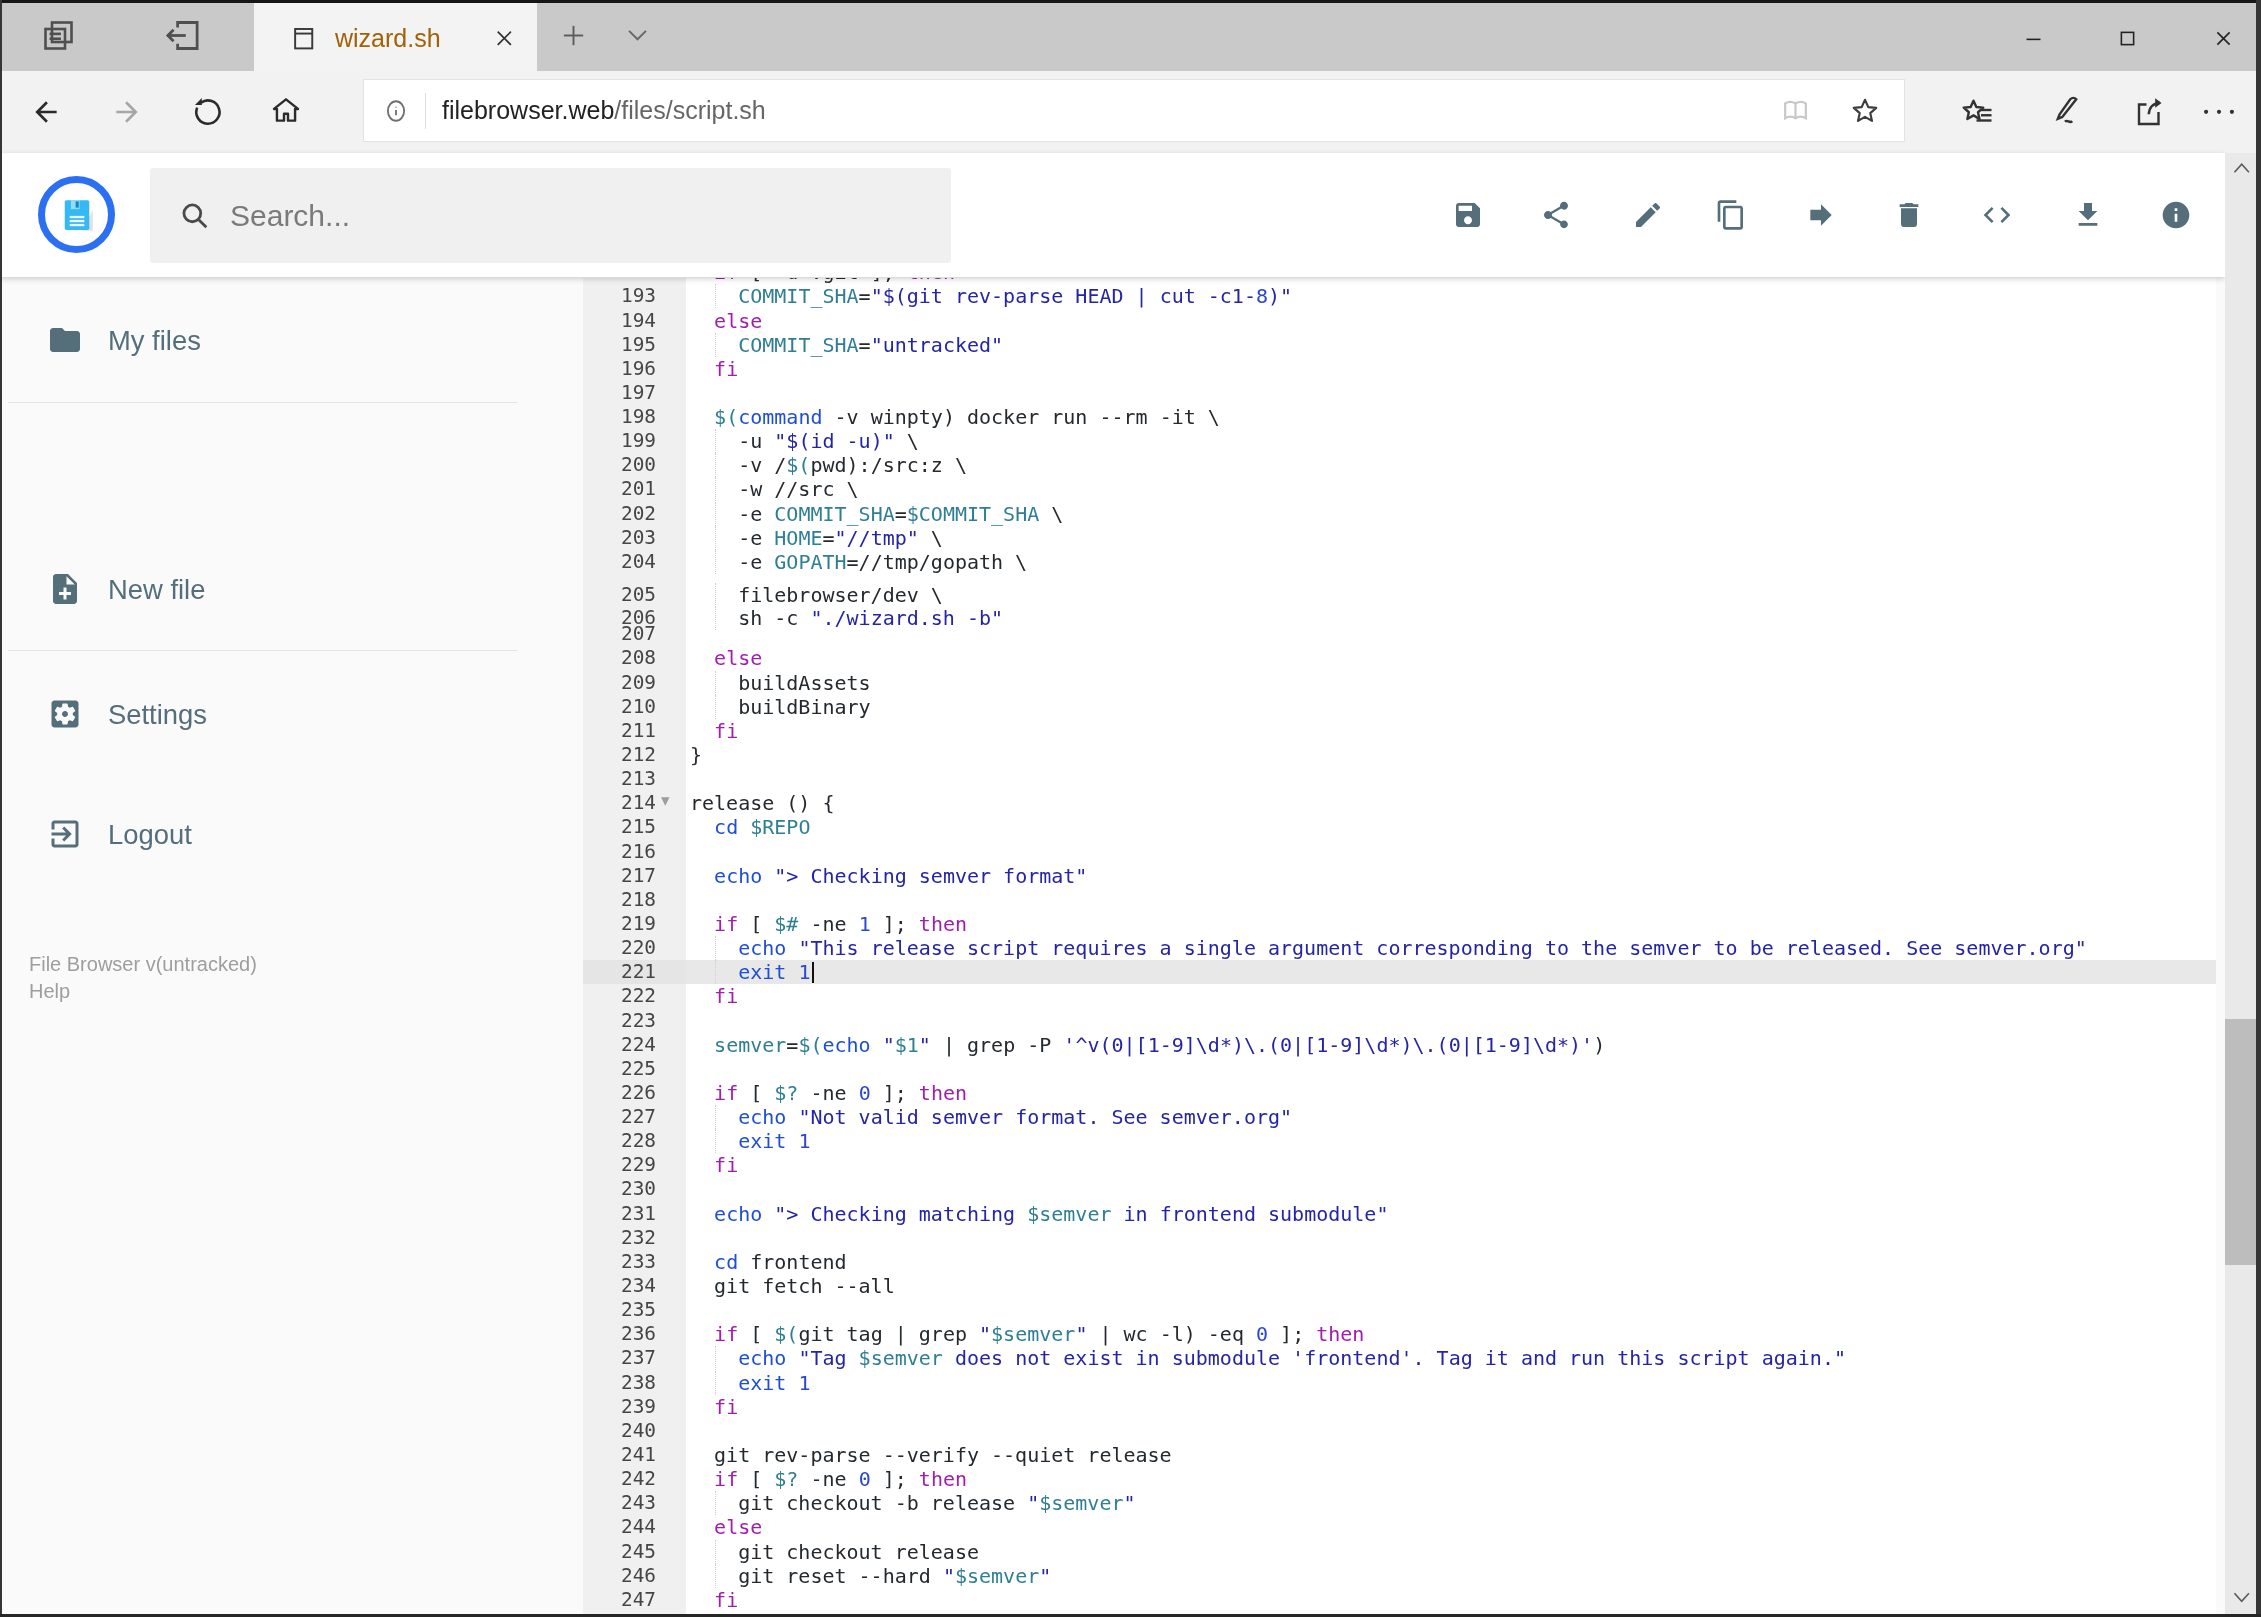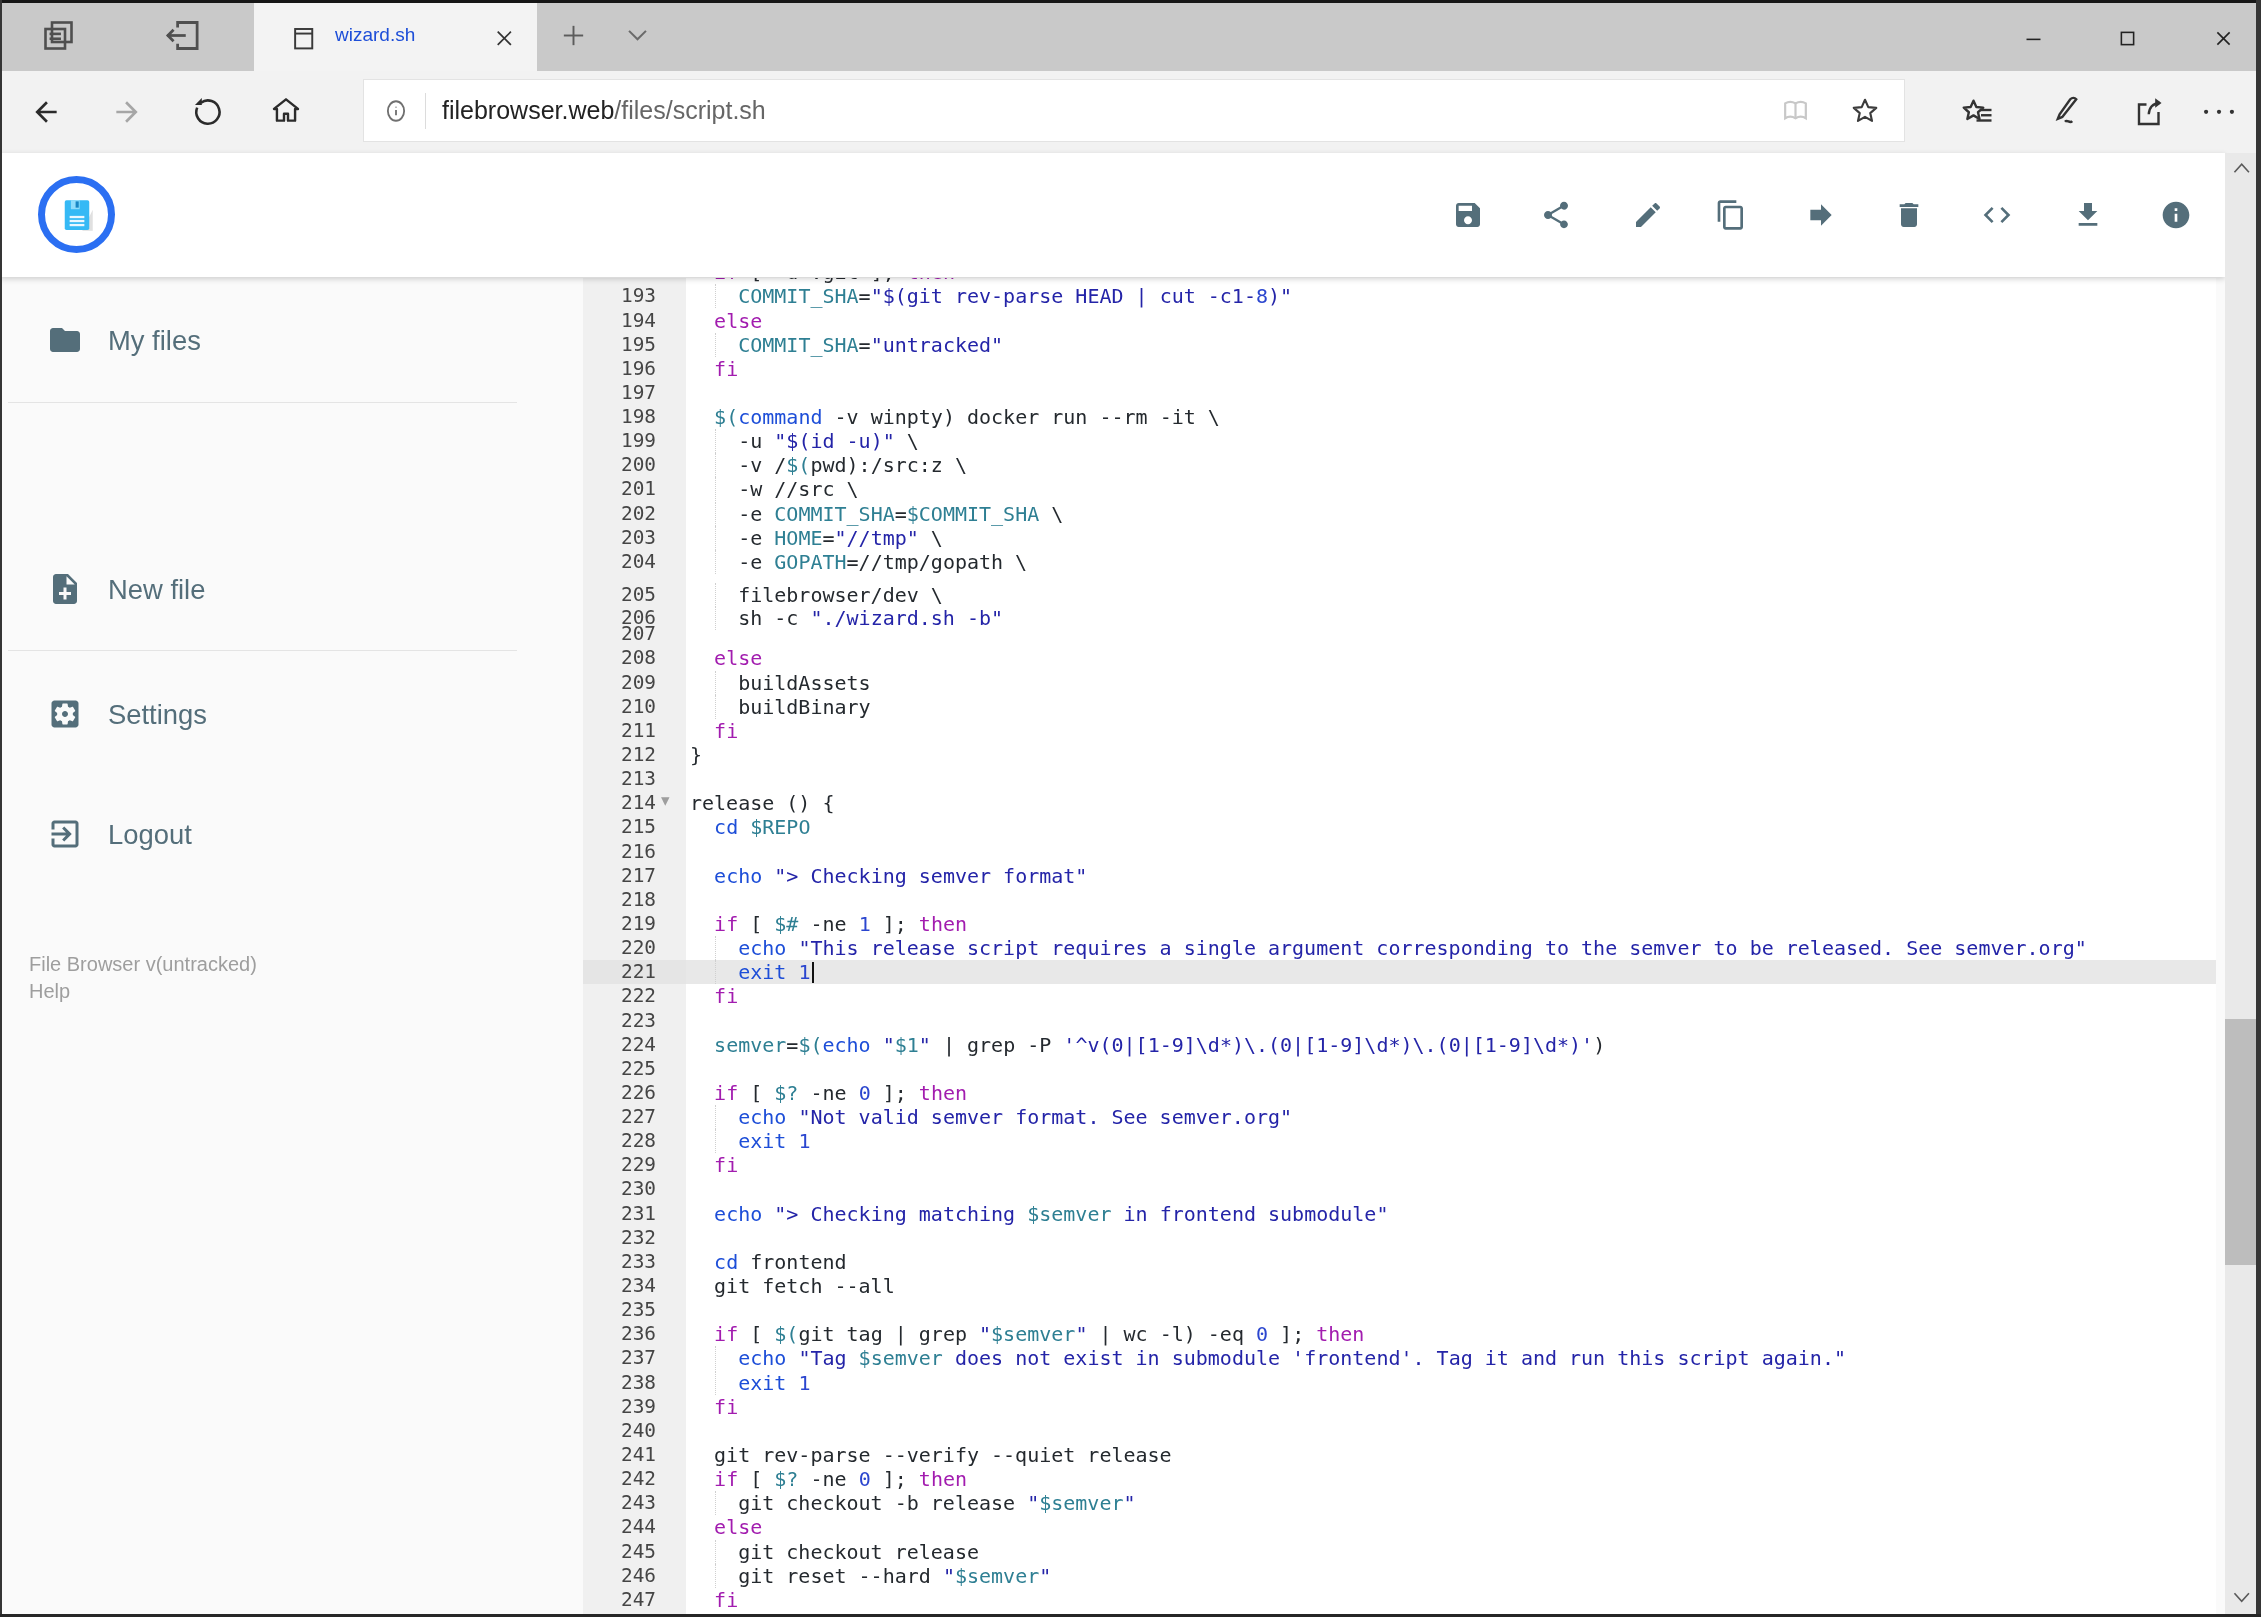--- a/index.html
+++ b/index.html
@@ -12,21 +12,21 @@
   .edge{position:absolute;z-index:60;background:#353535;}
   .edge.top{left:0;top:0;width:2261px;height:3.2px;background:#161616;}
   .edge.left{left:0;top:0;width:2.4px;height:1617px;}
   .edge.right{left:2256px;top:0;width:4.8px;height:1617px;}
   .edge.bottom{left:0;top:1614px;width:2261px;height:3.2px;background:#262626;}
 
   
   .titlebar{position:absolute;left:0;top:0;width:2261px;height:71px;background:#c9c9c9;}
   .tb-icon{position:absolute;top:16px;cursor:default;}
   .tab{position:absolute;left:254px;top:3.2px;width:283px;height:68px;background:#f3f3f3;}
-  .tab-title{position:absolute;left:81px;top:21px;font-size:19px;color:#1d4ed8;white-space:nowrap;}
+  .tab-title{position:absolute;left:81px;top:21px;font-size:25px;color:#a16207;white-space:nowrap;}
   .win-btn{position:absolute;top:22.6px;width:48px;height:32px;display:flex;align-items:center;justify-content:center;}
 
   
   .urlrow{position:absolute;left:0;top:71px;width:2261px;height:82px;background:#f2f2f2;border-bottom:0.8px solid #e0e0e0;}
   .urlbox{position:absolute;left:363px;top:8px;width:1542px;height:63px;background:#fff;border:1.6px solid #e3e3e3;box-sizing:border-box;}
   .url-text{position:absolute;left:78px;top:16px;font-size:25px;white-space:nowrap;}
   .url-domain{color:#222;}
   .url-path{color:#666;}
   .url-sep{position:absolute;left:61px;top:13px;width:0.8px;height:36px;background:#dcdcdc;}
 
@@ -240,20 +240,31 @@
       <svg width="42" height="42" viewBox="0 0 24 24">
         <path d="M8 21h13V9l-6 12z" fill="#e0e0e0"></path>
         <rect x="5" y="3.5" width="14" height="17" rx="1" fill="#35b9f5"></rect>
         <rect x="8.5" y="3.5" width="5" height="5.2" fill="#8fdcfb"></rect>
         <rect x="11.2" y="4.2" width="1.8" height="3.6" fill="#1886c4"></rect>
         <rect x="7.8" y="12.5" width="8.4" height="1.3" fill="#eaf7ff"></rect>
         <rect x="7.8" y="14.8" width="8.4" height="1.3" fill="#eaf7ff"></rect>
         <rect x="7.8" y="17.1" width="8.4" height="1.3" fill="#eaf7ff"></rect>
       </svg>
     </div>
+    <div class="searchbox">
+      <div class="abs" style="left:29px;top:32px;">
+        <svg width="32" height="32" viewBox="0 0 24 24">
+            <g fill="none" stroke="#4a4a4a" stroke-width="2.1">
+          <circle cx="10" cy="10" r="6.3"></circle>
+              <line x1="14.8" y1="14.8" x2="20.5" y2="20.5"></line>
+            </g>
+          </svg>
+      </div>
+      <input type="text" placeholder="Search..." style="">
+    </div>
     <div id="header-toolbar">
         <div class="hb-icon" style="left: 1452px;">
           <svg width="32" height="32" viewBox="0 0 24 24">
             <path d="M17 3H5c-1.11 0-2 .9-2 2v14c0 1.1.89 2 2 2h14c1.1 0 2-.9 2-2V7l-4-4zm-5 16c-1.66 0-3-1.34-3-3s1.34-3 3-3 3 1.34 3 3-1.34 3-3 3zm3-10H5V5h10v4z" fill="#546e7a"></path>
           </svg>
         </div>
         <div class="hb-icon" style="left: 1540px;">
           <svg width="32" height="32" viewBox="0 0 24 24">
             <path d="M18 16.08c-.76 0-1.44.3-1.96.77L8.91 12.7c.05-.23.09-.46.09-.7s-.04-.47-.09-.7l7.05-4.11c.54.5 1.25.81 2.04.81 1.66 0 3-1.34 3-3s-1.34-3-3-3-3 1.34-3 3c0 .24.04.47.09.7L8.04 9.81C7.5 9.31 6.79 9 6 9c-1.66 0-3 1.34-3 3s1.34 3 3 3c.79 0 1.5-.31 2.04-.81l7.12 4.16c-.05.21-.08.43-.08.65 0 1.61 1.31 2.92 2.92 2.92 1.61 0 2.92-1.31 2.92-2.92s-1.31-2.92-2.92-2.92z" fill="#546e7a"></path>
           </svg>

